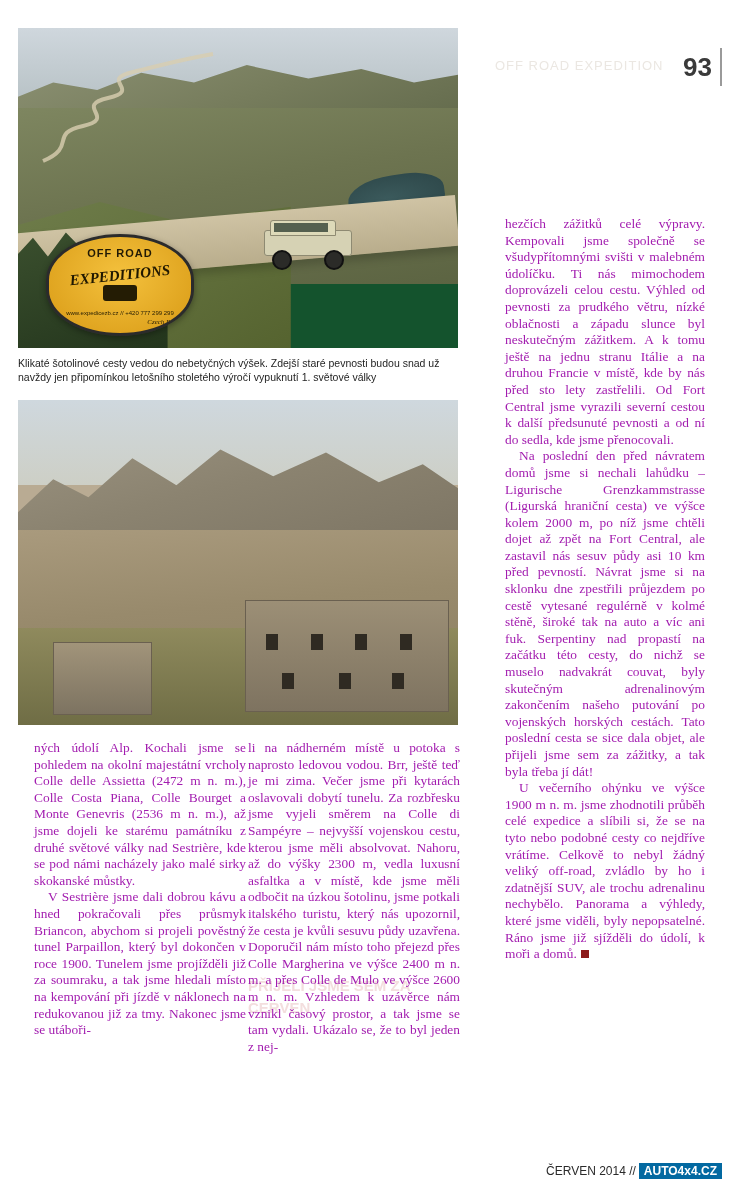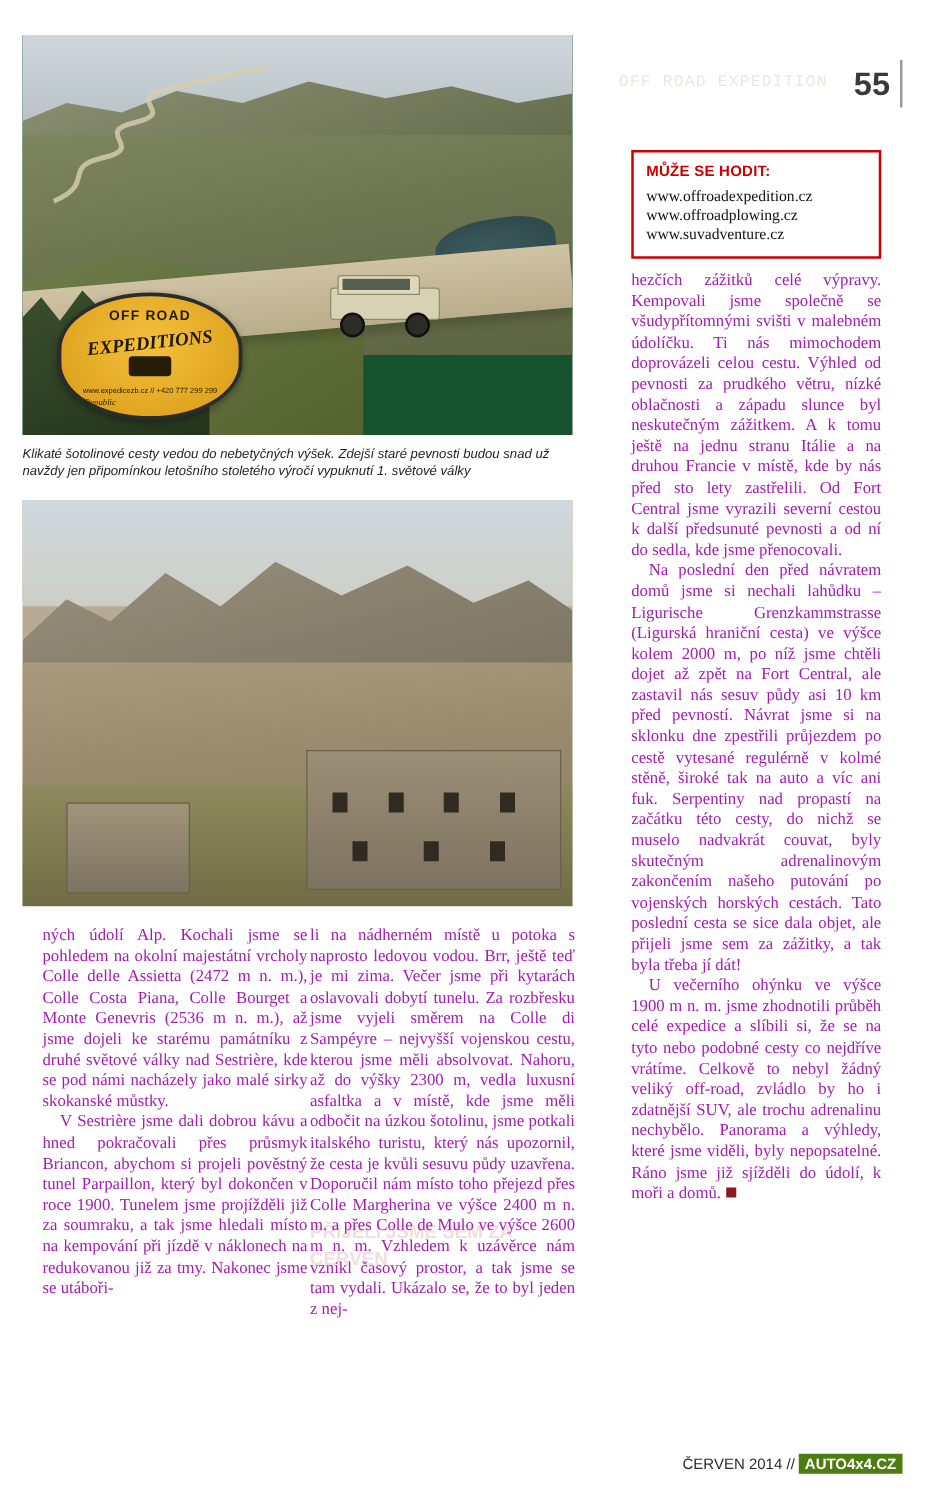--- a/index.html
+++ b/index.html
@@ -29,21 +29,21 @@
   .pagenum-rule{
     position:absolute;
     right:28px;top:48px;
     width:2px;height:38px;
     background:#9a9a9a;
   }
   .header-ghost{
     position:absolute;
     left:495px;top:58px;
     width:210px;height:18px;
-    font-family:Liberation Mono, monospace;
+    font-family:Liberation Sans, sans-serif;
     font-size:13px;
     color:#ebe7e2;
     letter-spacing:1px;
     overflow:hidden;
     white-space:nowrap;
   }
 
   
   .photo-top{
     position:absolute;
@@ -138,37 +138,36 @@
     font-style:italic;font-weight:bold;font-size:15px;color:#201800;
     transform:rotate(-6deg);
   }
   .badge .b-url{
     position:absolute;left:0;bottom:17px;width:100%;
     text-align:center;font-family:"Liberation Sans", sans-serif;
     font-size:6px;color:#2a2105;
   }
   .badge .b-sub{
     position:absolute;left:0;bottom:7px;width:100%;
-    text-align:left;font-family:"Liberation Serif", serif;
+    text-align:right;font-family:"Liberation Serif", serif;
     font-style:italic;font-size:7px;color:#2a2105;
   }
   .badge .b-car{
     position:absolute;left:50%;top:48px;width:34px;height:16px;
     margin-left:-17px;background:#241c04;border-radius:3px;
   }
 
   
   .caption{
     position:absolute;
     left:18px;top:356px;width:440px;
     font-family:"Liberation Sans", sans-serif;
     font-size:10.5px;
     line-height:14px;
     color:#1e1e1e;
-    font-style:italic;
   }
 
   
   .photo-mid{
     position:absolute;
     left:18px;top:400px;
     width:440px;height:325px;
     overflow:hidden;
     background:#b9ab93;
   }
@@ -264,40 +263,40 @@
   
   .footer{
     position:absolute;
     right:28px;bottom:22px;
     font-family:"Liberation Sans", sans-serif;
     font-size:12px;
     color:#2a2a2a;
   }
   .footer .brand{
     font-weight:bold;
-    background:#4d7c0f;
+    background:#0369a1;
     color:#ffffff;
     padding:1px 5px;
     margin-left:3px;
   }
   .endmark{
     display:inline-block;
     width:8px;height:8px;
     background:#8b1a1a;
     margin-left:4px;
     vertical-align:baseline;
   }
 </style>
 </head>
 <body>
 
 <div class="page">
 
   <div class="pagenum-rule"></div>
-  <div class="pagenum">55</div>
+  <div class="pagenum">93</div>
   <div class="header-ghost">OFF ROAD EXPEDITION</div>
 
   <div class="photo-top">
     <div class="sky"></div>
     <div class="ridge"></div>
     <div class="slope"></div>
     <div class="greenpatch"></div>
     <div class="lake"></div>
     <svg class="serpentine" viewBox="0 0 190 120">
       <path d="M5,115 C40,100 10,88 45,80 C80,72 35,60 70,52 C105,44 60,34 95,26 C125,19 140,14 175,8" fill="none" stroke="#d8cdb0" stroke-width="4" opacity="0.95"></path>
@@ -333,26 +332,20 @@
       <div class="win" style="left:32%;top:30%"></div>
       <div class="win" style="left:54%;top:30%"></div>
       <div class="win" style="left:76%;top:30%"></div>
       <div class="win" style="left:18%;top:66%"></div>
       <div class="win" style="left:46%;top:66%"></div>
       <div class="win" style="left:72%;top:66%"></div>
     </div>
     <div class="ruin2"></div>
   </div>
 
-  <div class="tipbox">
-    <div class="tip-title">MŮŽE SE HODIT:</div>
-    <div class="tip-link">www.offroadexpedition.cz</div>
-    <div class="tip-link">www.offroadplowing.cz</div>
-    <div class="tip-link">www.suvadventure.cz</div>
-  </div>
 
   <div class="col col-right">
     <p>hezčích zážitků celé výpravy. Kempovali jsme společně se všudypřítomnými svišti v malebném údolíčku. Ti nás mimochodem doprovázeli celou cestu. Výhled od pevnosti za prudkého větru, nízké oblačnosti a západu slunce byl neskutečným zážitkem. A k tomu ještě na jednu stranu Itálie a na druhou Francie v místě, kde by nás před sto lety zastřelili. Od Fort Central jsme vyrazili severní cestou k další předsunuté pevnosti a od ní do sedla, kde jsme přenocovali.</p>
     <p>Na poslední den před návratem domů jsme si nechali lahůdku – Ligurische Grenzkammstrasse (Ligurská hraniční cesta) ve výšce kolem 2000 m, po níž jsme chtěli dojet až zpět na Fort Central, ale zastavil nás sesuv půdy asi 10 km před pevností. Návrat jsme si na sklonku dne zpestřili průjezdem po cestě vytesané regulérně v kolmé stěně, široké tak na auto a víc ani fuk. Serpentiny nad propastí na začátku této cesty, do nichž se muselo nadvakrát couvat, byly skutečným adrenalinovým zakončením našeho putování po vojenských horských cestách. Tato poslední cesta se sice dala objet, ale přijeli jsme sem za zážitky, a tak byla třeba jí dát!</p>
     <p>U večerního ohýnku ve výšce 1900 m n. m. jsme zhodnotili průběh celé expedice a slíbili si, že se na tyto nebo podobné cesty co nejdříve vrátíme. Celkově to nebyl žádný veliký off-road, zvládlo by ho i zdatnější SUV, ale trochu adrenalinu nechybělo. Panorama a výhledy, které jsme viděli, byly nepopsatelné. Ráno jsme již sjížděli do údolí, k moři a domů.<span class="endmark"></span></p>
   </div>
 
   <div class="ghost-red">PŘIJELI JSME SEM ZA ČERVEN</div>
 
   <div class="col col-l1">

